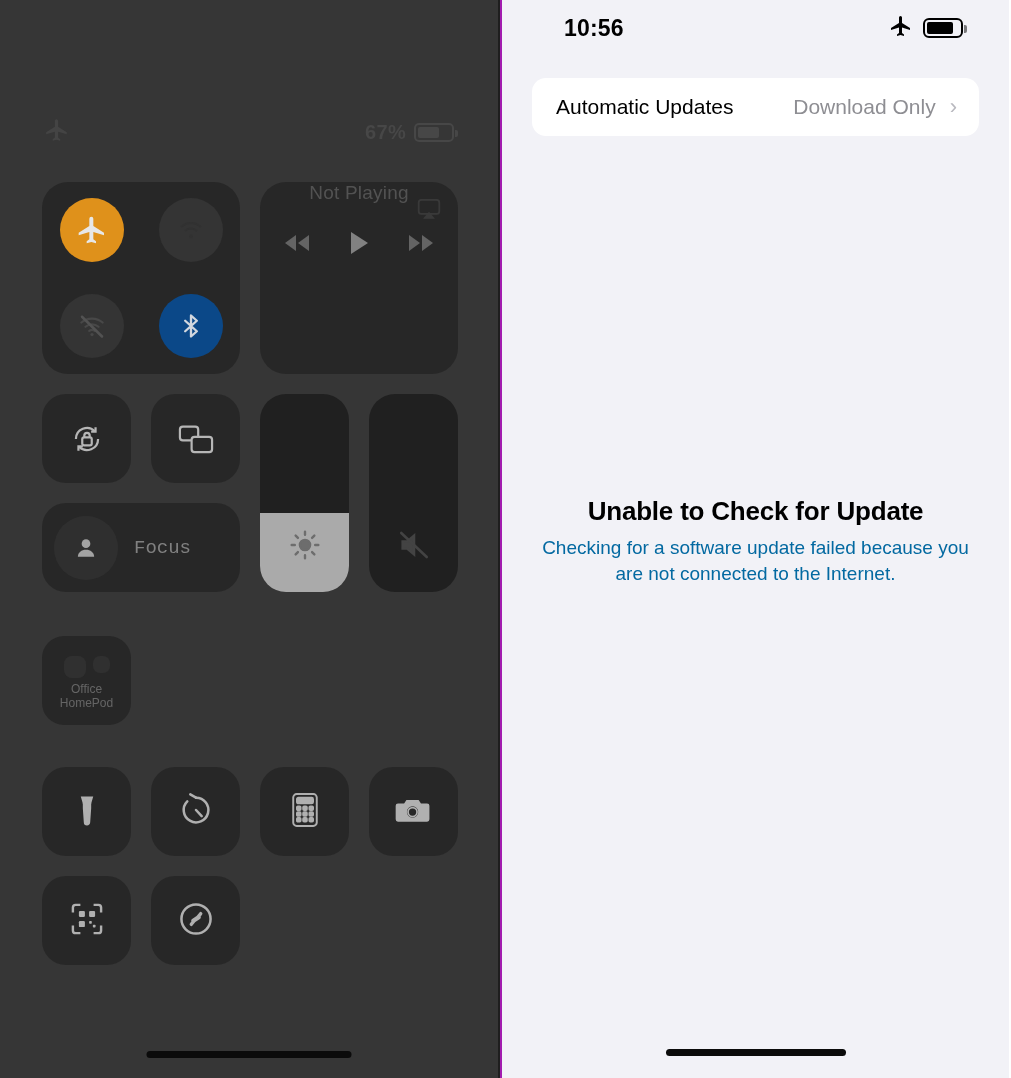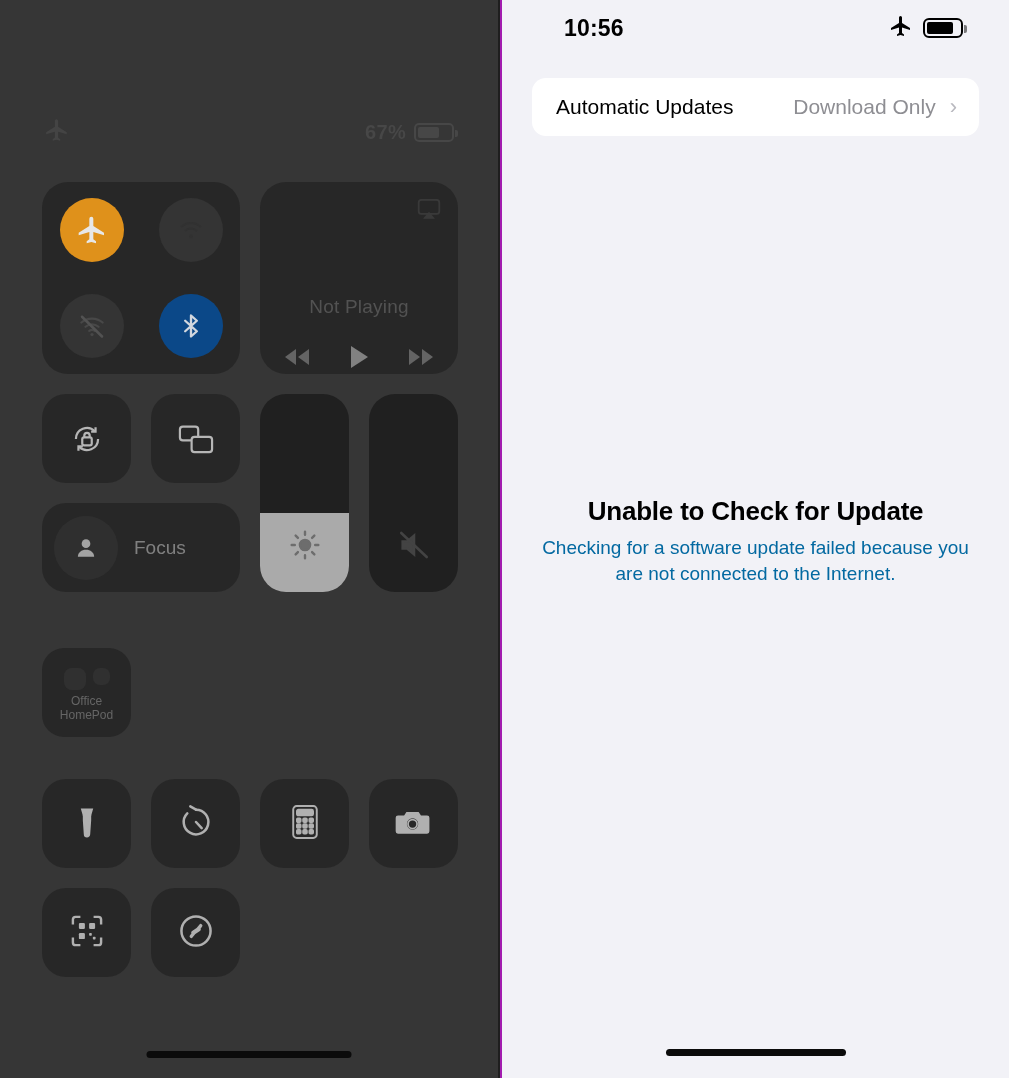--- a/index.html
+++ b/index.html
@@ -52,54 +52,53 @@
     display: grid; grid-template-columns: 1fr 1fr; grid-template-rows: 1fr 1fr;
     place-items: center;
   }
   .pill { width: 64px; height: 64px; border-radius: 50%; display:flex; align-items:center; justify-content:center; }
   .pill.off { background:#383838; }
   .pill.airplane-on { background:#f7a01c; }
   .pill.bt-on { background:#0b4f96; }
 
   .media {
     width: 198px; height: 192px; position: relative;
-    display:flex; flex-direction:column; align-items:center; justify-content:flex-end;
+    display:flex; flex-direction:column; align-items:center; justify-content:flex-start;
   }
   .media-airplay { position:absolute; top:14px; right:16px; opacity:.18; }
   .media-title { color:#5a5a5a; font-size:19px; margin-bottom: 26px; letter-spacing:.2px;}
   .media-ctrls { display:flex; align-items:center; gap: 36px; }
 
   .row-second { display:flex; gap:20px; margin-top: 20px; }
   .left-col { display:flex; flex-direction:column; gap:20px; }
   .sq-pair { display:flex; gap:20px; }
   .sq { width:89px; height:89px; border-radius:24px; background:#2a2a2a; display:flex; align-items:center; justify-content:center; }
   .focus-tile {
     width:198px; height:89px; border-radius:24px; background:#2a2a2a;
-    display:flex; align-items:center; padding-left:12px; gap:16px;
+    display:flex; align-items:center; padding-left:12px; gap:16px;font-family:Liberation Mono, monospace;
   }
   .focus-circle { width:64px;height:64px;border-radius:50%;background:#333; display:flex;align-items:center;justify-content:center;}
   .tile-label { color:#8d8d8d; font-size:19px; }
 
   .slider {
     width:89px; height:198px; border-radius:26px; overflow:hidden; position:relative;
     background:#222; display:flex; align-items:flex-end; justify-content:center;
   }
   .slider .fill { position:absolute; bottom:0; left:0; width:100%; background:#bcbcbc; }
   .slider .glyph { position:relative; margin-bottom:26px; z-index:2; }
 
   .row-third { display:flex; gap:20px; margin-top:44px; }
   .home-tile {
     width:198px; height:89px; border-radius:24px; background:#2a2a2a;
     display:flex; align-items:center; padding-left:22px; gap:22px;
   }
   .homepod-tile {
     width:89px; height:89px; border-radius:22px; background:#2a2a2a;
     display:flex; flex-direction:column; align-items:center; justify-content:center; gap:4px;
     padding-top:4px;
-    margin-top:12px;
   }
   .homepod-dots { display:flex; gap:7px; }
   .hp-dot { width:22px;height:22px;border-radius:8px;background:#343434; }
   .hp-dot.small { width:17px;height:17px;border-radius:7px; }
   .homepod-label { color:#6f6f6f; font-size:12px; line-height:14px; text-align:center; }
 
   .row-apps { display:flex; gap:20px; margin-top:42px; }
   .row-apps2 { display:flex; gap:20px; margin-top:20px; }
   .app-sq { width:89px;height:89px;border-radius:24px;background:#2a2a2a; display:flex;align-items:center;justify-content:center; }
 

